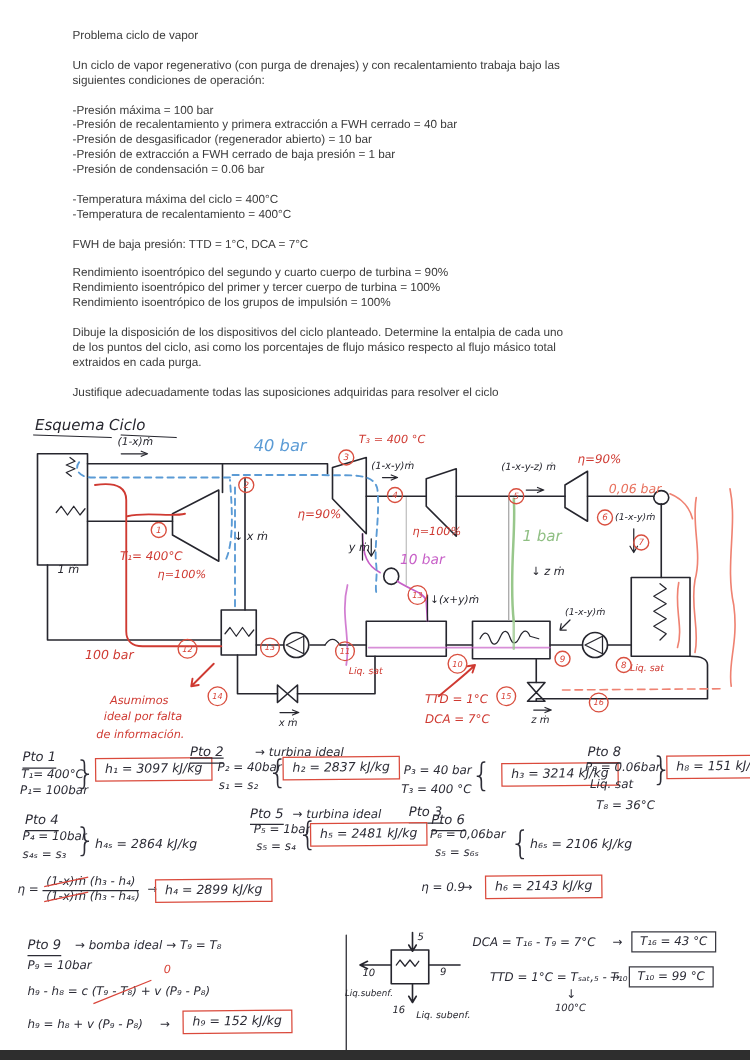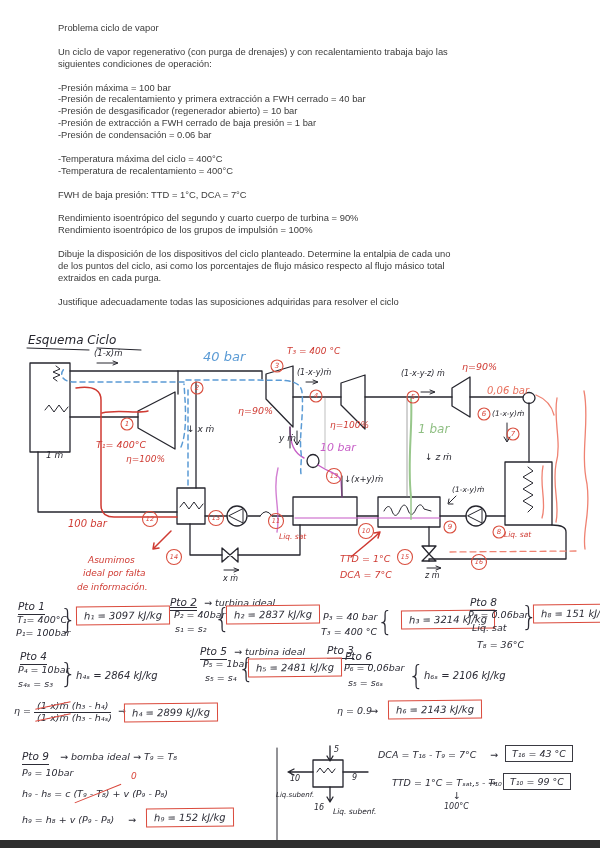--- a/index.html
+++ b/index.html
@@ -285,36 +285,37 @@
       <div class="pline">-Presión de desgasificador (regenerador abierto) = 10 bar</div>
       <div class="pline">-Presión de extracción a FWH cerrado de baja presión = 1 bar</div>
       <div class="pline">-Presión de condensación = 0.06 bar</div>
       <div class="pline"></div>
       <div class="pline">-Temperatura máxima del ciclo = 400°C</div>
       <div class="pline">-Temperatura de recalentamiento = 400°C</div>
       <div class="pline"></div>
       <div class="pline">FWH de baja presión: TTD = 1°C, DCA = 7°C</div>
       <div class="pline"></div>
       <div class="pline">Rendimiento isoentrópico del segundo y cuarto cuerpo de turbina = 90%</div>
+      <div class="pline">Rendimiento isoentrópico del primer y tercer cuerpo de turbina = 100%</div>
       <div class="pline">Rendimiento isoentrópico de los grupos de impulsión = 100%</div>
       <div class="pline"></div>
       <div class="pline">Dibuje la disposición de los dispositivos del ciclo planteado. Determine la entalpia de cada uno</div>
       <div class="pline">de los puntos del ciclo, asi como los porcentajes de flujo másico respecto al flujo másico total</div>
       <div class="pline">extraidos en cada purga.</div>
       <div class="pline"></div>
       <div class="pline">Justifique adecuadamente todas las suposiciones adquiridas para resolver el ciclo</div>
     </div>
 
   <div class="hw hw-h" style="left:18px;top:600px;">Pto 1</div>
   <div class="hw" style="left:17px;top:614px;">T₁= 400°C</div>
   <div class="hw" style="left:16px;top:627px;">P₁= 100bar</div>
   <div class="brace" style="left:60px;top:604px;">}</div>
   <div class="rbox" style="left:76px;top:606px;">h₁ = 3097 kJ/kg</div>
 
-  <div class="hw hw-h" style="left:170px;top:596px;text-decoration:underline;">Pto 2</div>
+  <div class="hw hw-h" style="left:152px;top:596px;text-decoration:underline;">Pto 2</div>
   <div class="hw" style="left:204px;top:597px;">→ turbina ideal</div>
   <div class="hw" style="left:174px;top:609px;">P₂ = 40bar</div>
   <div class="hw" style="left:175px;top:623px;">s₁ = s₂</div>
   <div class="brace" style="left:214px;top:603px;">{</div>
   <div class="rbox" style="left:226px;top:605px;">h₂ = 2837 kJ/kg</div>
 
   <div class="hw hw-h" style="left:327px;top:598px;margin-top:46px;">Pto 3</div>
   <div class="hw" style="left:323px;top:611px;">P₃ = 40 bar</div>
   <div class="hw" style="left:321px;top:626px;">T₃ = 400 °C</div>
   <div class="brace" style="left:377px;top:606px;">{</div>

